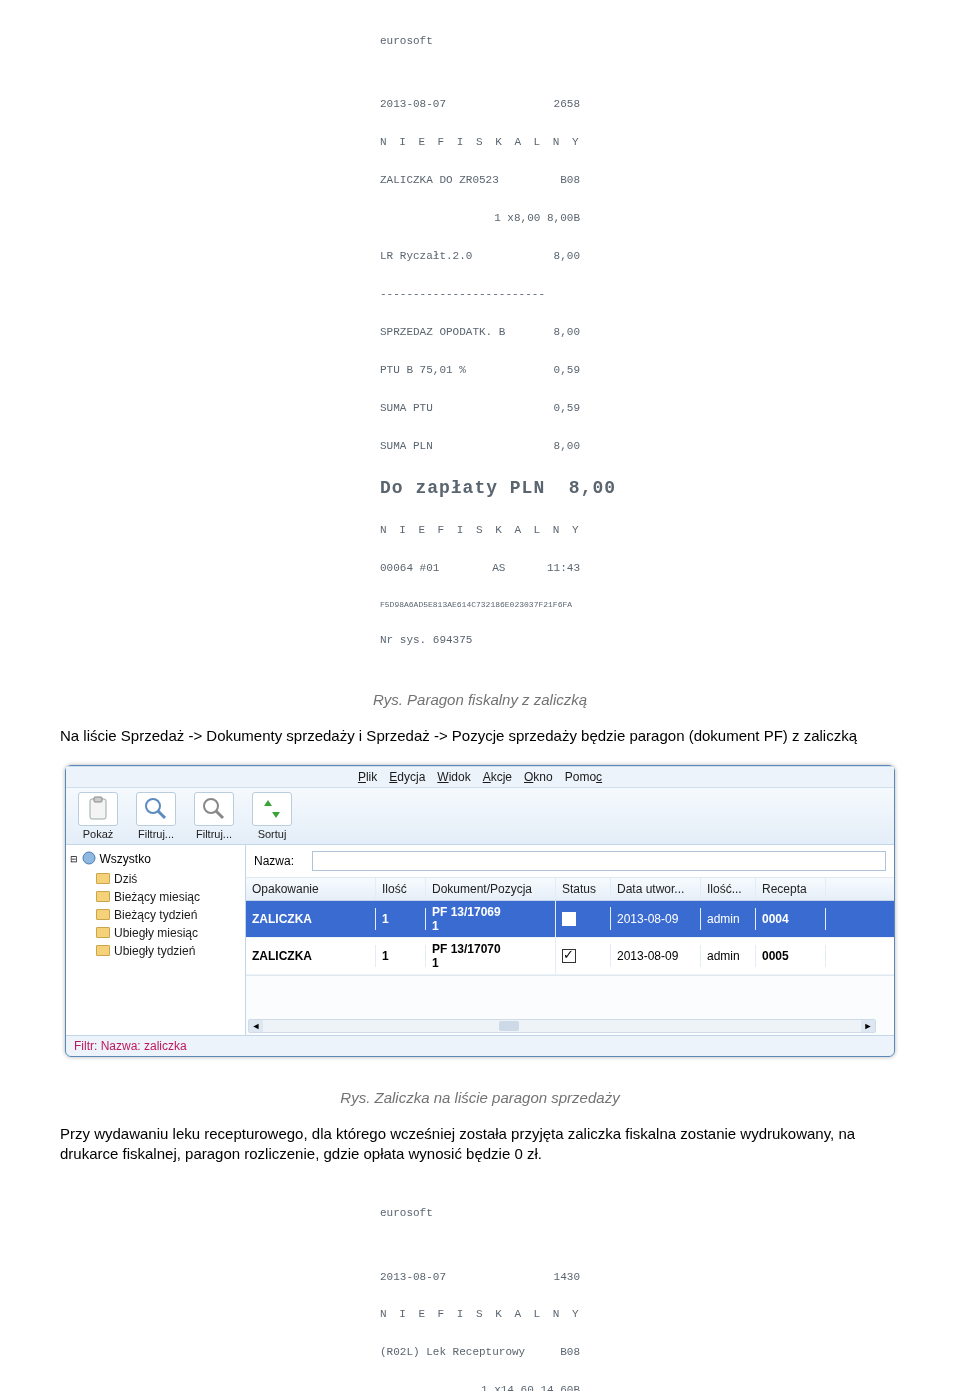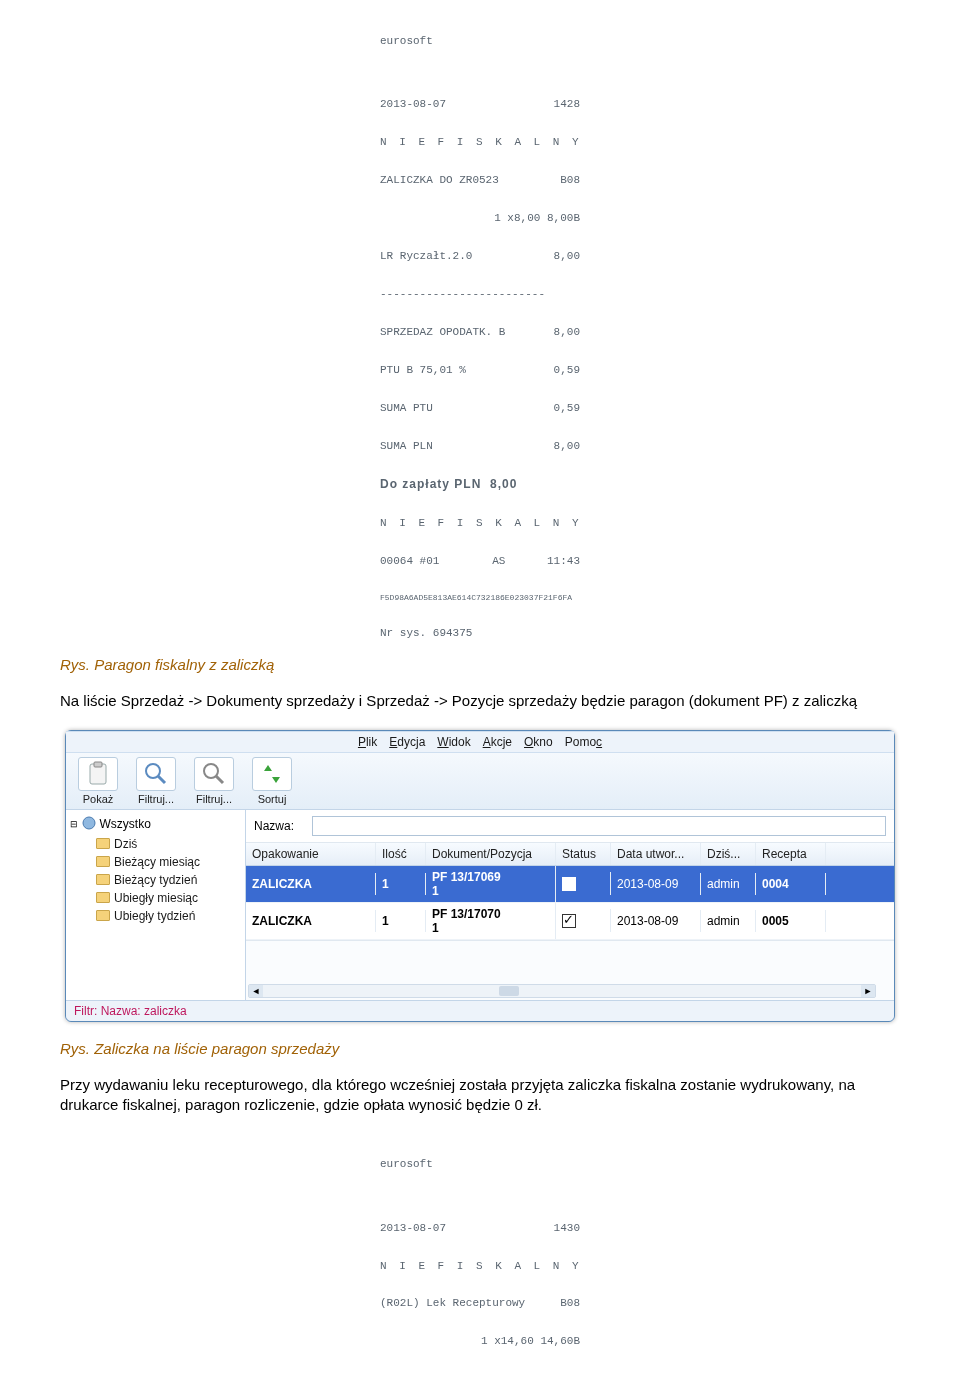--- a/index.html
+++ b/index.html
@@ -16,26 +16,27 @@
     width: 200px;
     margin: 0 auto;
     font-family: "Courier New", monospace;
     font-size: 11px;
     color: #5a6570;
     line-height: 1.15;
     white-space: pre;
   }
   .receipt .center { text-align: left; }
   .receipt .row { display: flex; justify-content: space-between; }
-  .receipt .total { font-family: Liberation Sans, sans-serif; font-size: 12px; font-weight: bold; text-align: left; letter-spacing: 1px; }
+  .receipt .total { font-family: Liberation Mono, monospace; font-size: 18px; font-weight: bold; text-align: left; letter-spacing: 1px; }
   .receipt .spaced { letter-spacing: 3px; text-align: center; }
   .caption {
     font-style: italic;
-    color: #a16207;
-    margin: 4px 60px 18px;
+    color: #737373;
+    text-align: center;
+    margin: 32px 60px 18px;
     font-size: 15px;
   }
   .body-text {
     font-size: 15px;
     margin: 0 60px 18px;
     line-height: 1.35;
   }
   
   .win {
     width: 830px;
@@ -190,21 +191,21 @@
     color: #be185d;
     border-radius: 0 0 6px 6px;
   }
 </style>
 </head>
 <body>
 
 <div class="receipt">
   <div class="center">eurosoft</div>
   <br>
-  <div class="row"><span>2013-08-07</span><span>1428</span></div>
+  <div class="row"><span>2013-08-07</span><span>2658</span></div>
   <div class="spaced">N I E F I S K A L N Y</div>
   <div class="row"><span>ZALICZKA DO ZR0523</span><span>B08</span></div>
   <div class="row"><span></span><span>1 x8,00 8,00B</span></div>
   <div class="row"><span>LR Ryczałt.2.0</span><span>8,00</span></div>
   <div>-------------------------</div>
   <div class="row"><span>SPRZEDAZ OPODATK. B</span><span>8,00</span></div>
   <div class="row"><span>PTU B 75,01 %</span><span>0,59</span></div>
   <div class="row"><span>SUMA PTU</span><span>0,59</span></div>
   <div class="row"><span>SUMA PLN</span><span>8,00</span></div>
   <div class="total">Do zapłaty PLN  8,00</div>
@@ -306,21 +307,21 @@
         <label>Nazwa:</label>
         <input type="text" value="" style="">
       </div>
       <div class="grid">
         <div class="ghead">
           <div>Opakowanie</div>
           <div>Ilość</div>
           <div>Dokument/Pozycja</div>
           <div>Status</div>
           <div>Data utwor...</div>
-          <div>Dziś...</div>
+          <div>Ilość...</div>
           <div>Recepta</div>
         </div>
 
         <div class="grow sel">
           <div class="bold">ZALICZKA</div>
           <div class="bold">1</div>
           <div class="bold">
             <span>PF 13/17069</span><br><span>1</span>
           </div>
           <div><span class="chk"></span></div>

